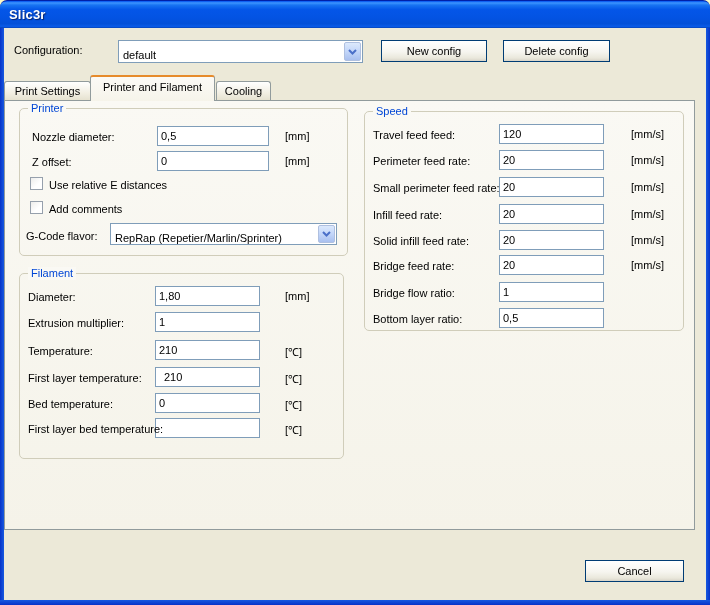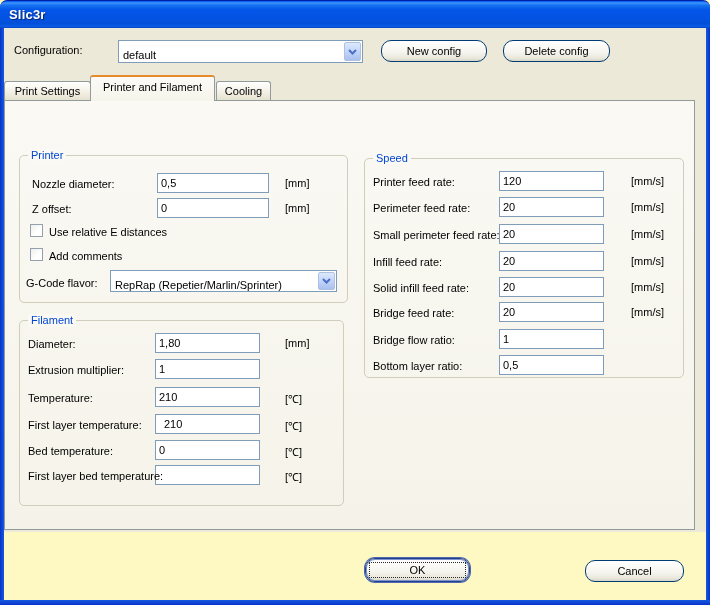--- a/index.html
+++ b/index.html
@@ -11,57 +11,57 @@
   .titlebar { position:absolute; left:0; top:0; width:710px; height:28px;
     border-radius:7px 7px 0 0;
     background:linear-gradient(180deg,#0050EE 0%,#3D95FF 7%,#1874F2 15%,#0456E8 32%,#0353E3 62%,#0350D8 84%,#0A5BE8 94%,#0443B8 100%);
     border-top:1px solid #0020A8; }
   .title-text { position:absolute; left:9px; top:6px; color:#FFFFFF; font-size:13px;
     font-weight:bold; text-shadow:1px 1px 1px #0A246A; letter-spacing:0.2px; }
   .frame-left  { position:absolute; left:0; top:28px; width:4px;  height:572px; background:linear-gradient(90deg,#0732C8,#1659E0); }
   .frame-right { position:absolute; left:706px; top:28px; width:4px; height:572px; background:linear-gradient(90deg,#1659E0,#0732C8); }
   .frame-bottom{ position:absolute; left:0; top:600px; width:710px; height:5px; background:linear-gradient(180deg,#1659E0,#0732C8); }
 
-  .content { position:absolute; left:4px; top:28px; width:702px; height:504px; background:#ECE9D8; }
+  .content { position:absolute; left:4px; top:28px; width:702px; height:572px; background:#ECE9D8; }
 
   
   .lbl { position:absolute; font-size:11px; color:#000; white-space:nowrap; line-height:14px; }
 
   
   .combo { position:absolute; background:#FFFFFF; border:1px solid #7F9DB9; }
   .combo-text { position:absolute; left:4px; top:8px; font-size:11px; color:#000; white-space:nowrap; }
   .combo-btn { position:absolute; right:1px; top:1px; bottom:1px; width:17px;
     background:linear-gradient(180deg,#DCE9FC 0%,#C3D6F9 50%,#A9C0EF 100%);
     border:1px solid #AFC0E0; border-radius:2px;
     display:flex; align-items:center; justify-content:center; }
 
   
   .xp-btn { position:absolute; height:22px; font-family:"Liberation Sans",sans-serif;
-    font-size:11px; color:#000; border:1px solid #003C74; border-radius:10px;
+    font-size:11px; color:#000; border:1px solid #003C74; border-radius:0;
     background:linear-gradient(180deg,#FFFFFF 0%,#F6F5EF 55%,#EAE8DC 85%,#D8D4C8 100%);
     cursor:default; }
   .btn-ok { border:1px solid #24418E; box-shadow:0 0 0 1px #7C93CC inset, 0 0 0 1px #4E66AE; position:absolute; }
   .btn-ok::before { content:""; position:absolute; left:3px; right:3px; top:3px; bottom:3px;
     border:1px dotted #2A2A2A; }
 
   
   .tab { position:absolute; font-size:11px; text-align:center; color:#000;
     border:1px solid #919B9C; border-bottom:none; border-radius:3px 3px 0 0;
     background:linear-gradient(180deg,#FFFFFF 0%,#F2EFE3 60%,#E6E2D0 100%);
     padding-top:3px; z-index:1; }
   .tab.active { background:linear-gradient(180deg,#FBFAF6 0%,#F6F4EA 100%);
     border-top:2px solid #E68B2C; z-index:3; padding-top:4px; }
 
   
   .panel { position:absolute; left:0; top:72px; width:691px; height:430px;
     border:1px solid #919B9C; z-index:2;
     background:linear-gradient(180deg,#FAF9F4 0%,#F5F3E9 100%); }
 
   
-  .group { position:absolute; border:1px solid #D0CDBA; border-radius:5px;margin-top:47px; }
+  .group { position:absolute; border:1px solid #D0CDBA; border-radius:5px; }
   .group-title { position:absolute; top:-7px; left:8px; padding:0 3px; font-size:11px;
     color:#0046D5; background:#FAF9F4; line-height:13px; }
 
   .field { position:absolute; height:20px; border:1px solid #7F9DB9; background:#FFFFFF;
     font-family:"Liberation Sans",sans-serif; font-size:11px; color:#000; padding:0 3px; }
   .unit { position:absolute; font-size:11px; color:#000; white-space:nowrap; }
 
   .filament-group .lbl { z-index:3; }
   .speed-group .field { z-index:2; }
   .speed-group .lbl   { z-index:1; }
@@ -153,21 +153,21 @@
         <span class="unit" style="left:265px; top:123px;">[℃]</span>
 
         <span class="lbl" style="left:8px; top:148px;">First layer bed temperature:</span>
         <input class="field" style="left: 135px; top: 144px; width: 105px;" value="">
         <span class="unit" style="left:265px; top:148px;">[℃]</span>
       </div>
 
       <div class="group speed-group" style="left:359px; top:10px; width:320px; height:220px;">
         <span class="group-title">Speed</span>
 
-        <span class="lbl" style="left:8px; top:16px;">Printer feed rate:</span>
+        <span class="lbl" style="left:8px; top:16px;">Travel feed feed:</span>
         <input class="field" style="left: 134px; top: 12px; width: 105px;" value="120">
         <span class="unit" style="left:266px; top:16px;">[mm/s]</span>
 
         <span class="lbl" style="left:8px; top:42px;">Perimeter feed rate:</span>
         <input class="field" style="left: 134px; top: 38px; width: 105px;" value="20">
         <span class="unit" style="left:266px; top:42px;">[mm/s]</span>
 
         <span class="lbl" style="left:8px; top:69px;">Small perimeter feed rate:</span>
         <input class="field" style="left: 134px; top: 65px; width: 105px;" value="20">
         <span class="unit" style="left:266px; top:69px;">[mm/s]</span>
@@ -185,17 +185,16 @@
         <span class="unit" style="left:266px; top:147px;">[mm/s]</span>
 
         <span class="lbl" style="left:8px; top:174px;">Bridge flow ratio:</span>
         <input class="field" style="left: 134px; top: 170px; width: 105px;" value="1">
 
         <span class="lbl" style="left:8px; top:200px;">Bottom layer ratio:</span>
         <input class="field" style="left: 134px; top: 196px; width: 105px;" value="0,5">
       </div>
     </div>
 
-    <button class="xp-btn btn-ok" style="left:361px; top:530px; width:105px; height:24px;">OK</button>
     <button class="xp-btn" style="left:581px; top:532px; width:99px;">Cancel</button>
 
   </div>
 </div>
 
 </body></html>

